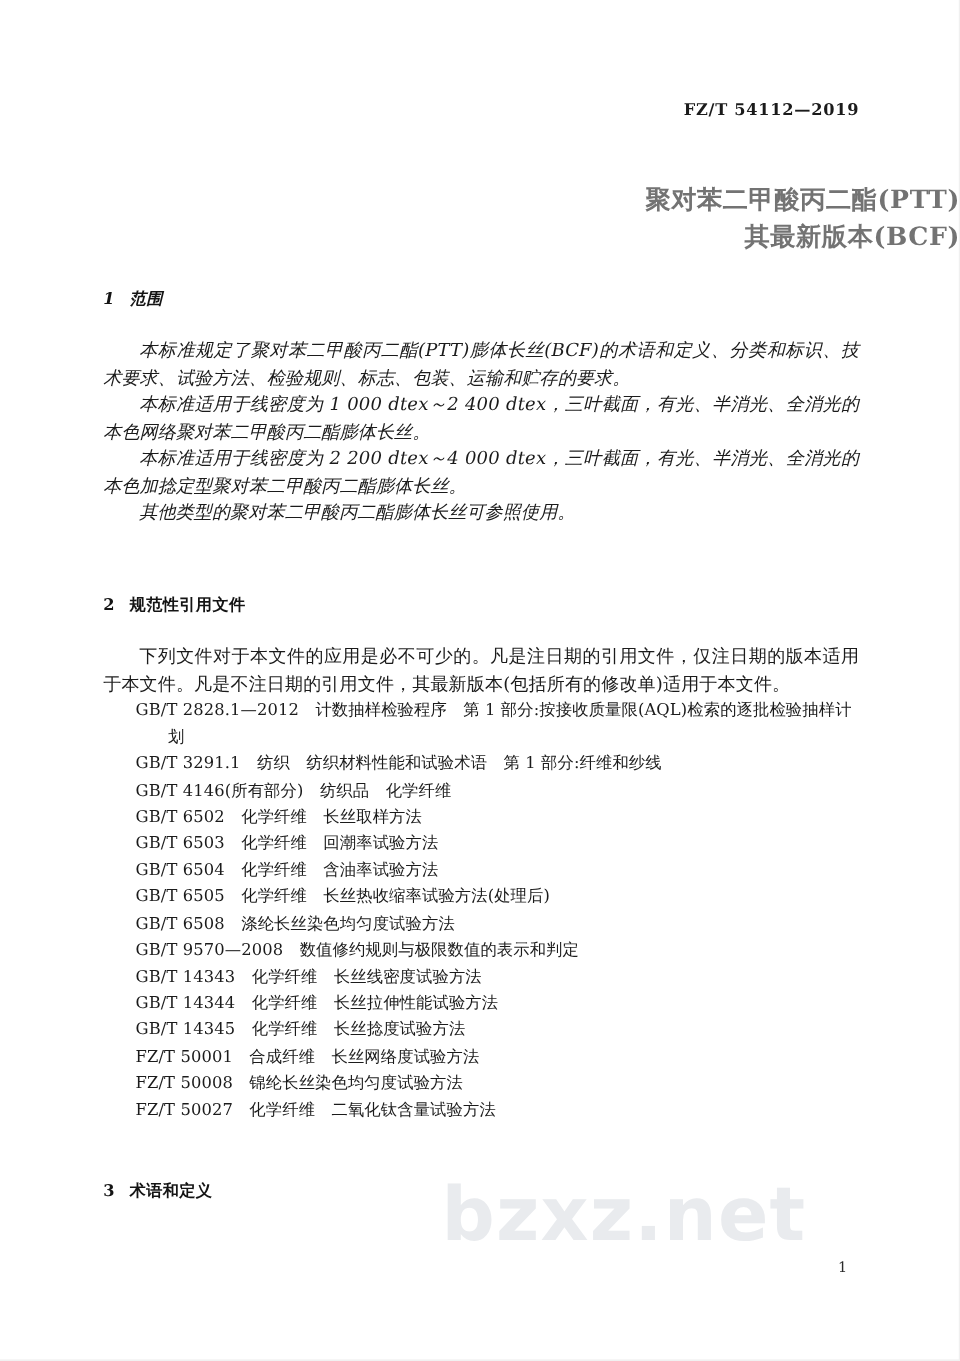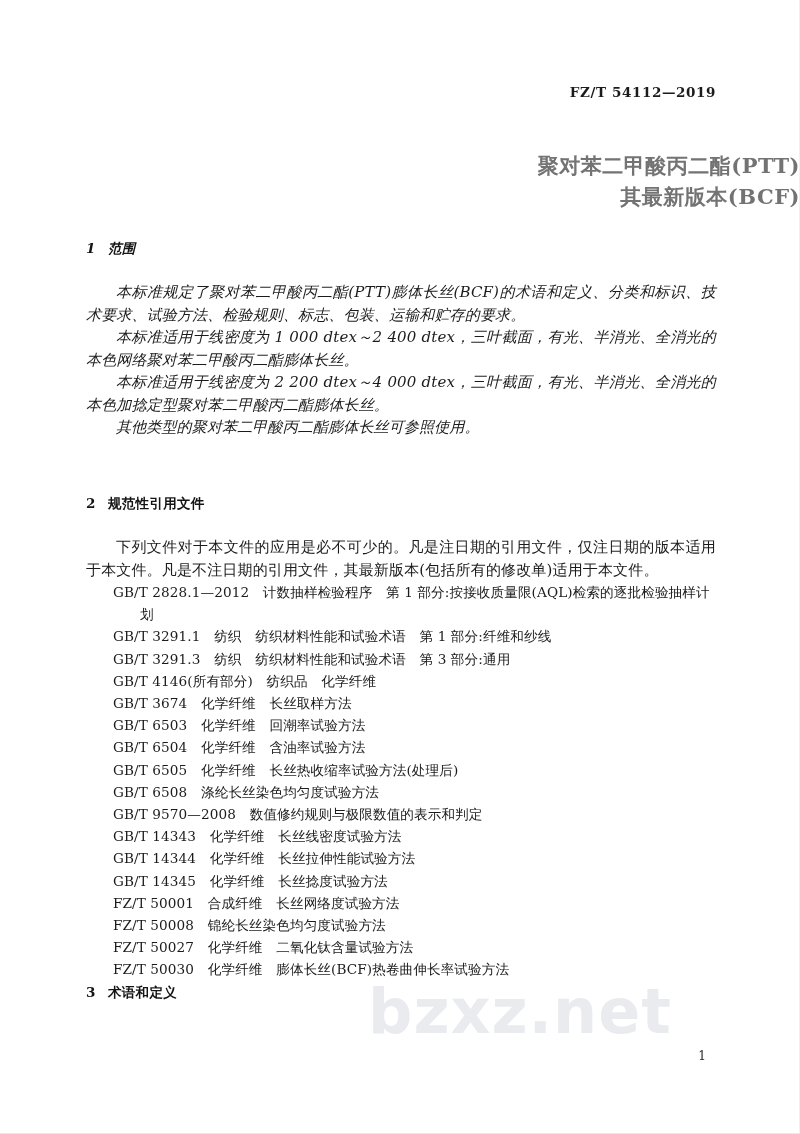--- a/index.html
+++ b/index.html
@@ -145,35 +145,33 @@
     </div>
 
     <div class="section" style="top:451px;margin-top:44px;">
       <div class="sec-head">
         <span class="num">2</span><span>规范性引用文件</span>
       </div>
       <p class="para" style="margin-top:23px;">下列文件对于本文件的应用是必不可少的。凡是注日期的引用文件，仅注日期的版本适用于本文件。凡是不注日期的引用文件，其最新版本(包括所有的修改单)适用于本文件。</p>
       <ul class="ref-list">
         <li class="hang">GB/T 2828.1—2012　计数抽样检验程序　第 1 部分:按接收质量限(AQL)检索的逐批检验抽样计划</li>
         <li>GB/T 3291.1　纺织　纺织材料性能和试验术语　第 1 部分:纤维和纱线</li>
-        <li>GB/T 3291.3　纺织　纺织材料性能和试验术语　第 3 部分:通用</li>
         <li>GB/T 4146(所有部分)　纺织品　化学纤维</li>
-        <li>GB/T 3674　化学纤维　长丝取样方法</li>
+        <li>GB/T 6502　化学纤维　长丝取样方法</li>
         <li>GB/T 6503　化学纤维　回潮率试验方法</li>
         <li>GB/T 6504　化学纤维　含油率试验方法</li>
         <li>GB/T 6505　化学纤维　长丝热收缩率试验方法(处理后)</li>
         <li>GB/T 6508　涤纶长丝染色均匀度试验方法</li>
         <li>GB/T 9570—2008　数值修约规则与极限数值的表示和判定</li>
         <li>GB/T 14343　化学纤维　长丝线密度试验方法</li>
         <li>GB/T 14344　化学纤维　长丝拉伸性能试验方法</li>
         <li>GB/T 14345　化学纤维　长丝捻度试验方法</li>
         <li>FZ/T 50001　合成纤维　长丝网络度试验方法</li>
         <li>FZ/T 50008　锦纶长丝染色均匀度试验方法</li>
         <li>FZ/T 50027　化学纤维　二氧化钛含量试验方法</li>
-        <li>FZ/T 50030　化学纤维　膨体长丝(BCF)热卷曲伸长率试验方法</li>
       </ul>
     </div>
 
     <div class="section" style="top:984px;">
       <div class="sec-head">
         <span class="num">3</span><span>术语和定义</span>
       </div>
     </div>
 
     <div class="page-number">1</div>

